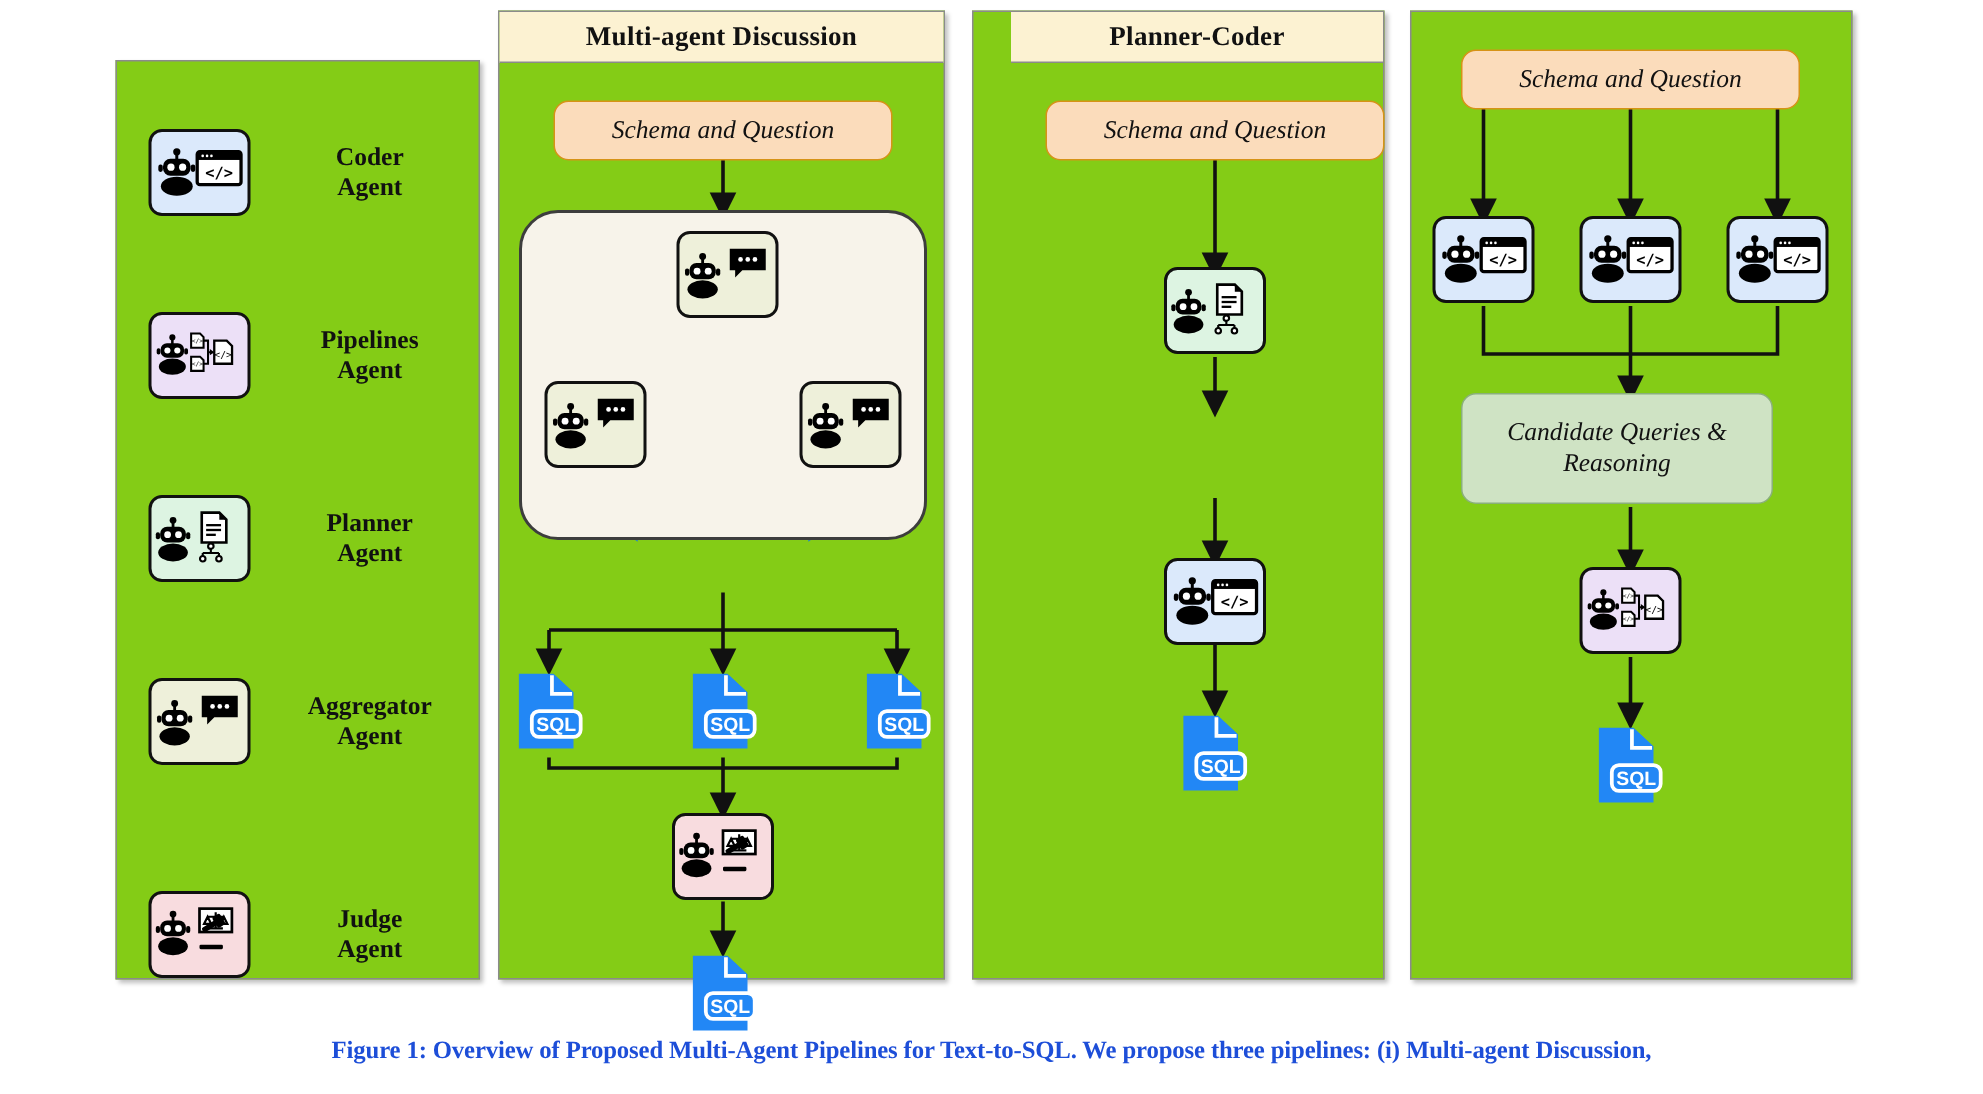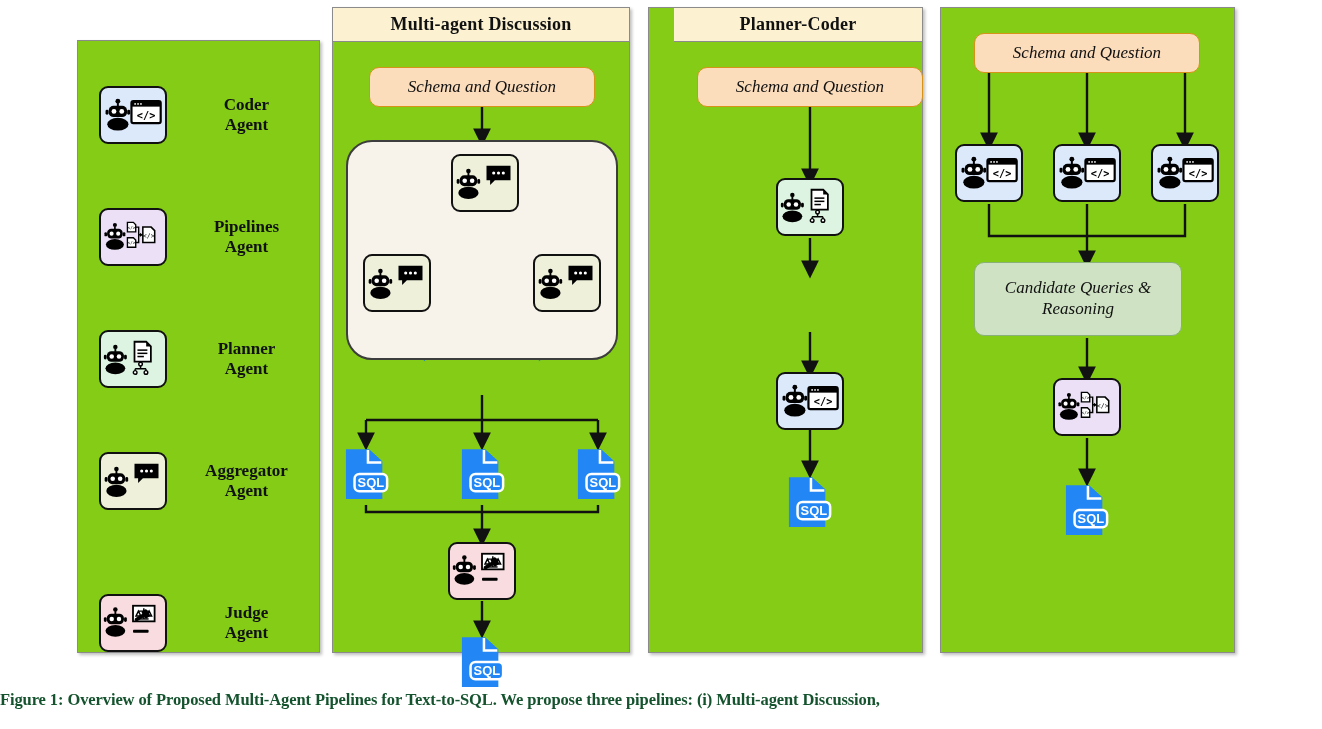--- a/index.html
+++ b/index.html
@@ -63,22 +63,22 @@
   .loopbox{
     position:absolute;box-sizing:border-box;
     background:#f7f3ea;border:2.2px solid #3d3d3d;border-radius:26px;
   }
 
   
   .conn{position:absolute;left:0;top:0;overflow:visible;pointer-events:none;}
 
   
   #caption{
-    position:absolute;left:0;top:690px;width:1322px;
-    font-weight:bold;font-size:16.5px;color:#14532d;letter-spacing:-.1px;
+    position:absolute;left:0;top:690px;width:1322px;text-align:center;
+    font-weight:bold;font-size:16.5px;color:#1d4ed8;letter-spacing:-.1px;
     white-space:nowrap;
   }
 
   .abs{position:absolute;}
 </style>
 </head>
 <body>
 
 <svg width="0" height="0" style="position:absolute" aria-hidden="true">
   <defs>

